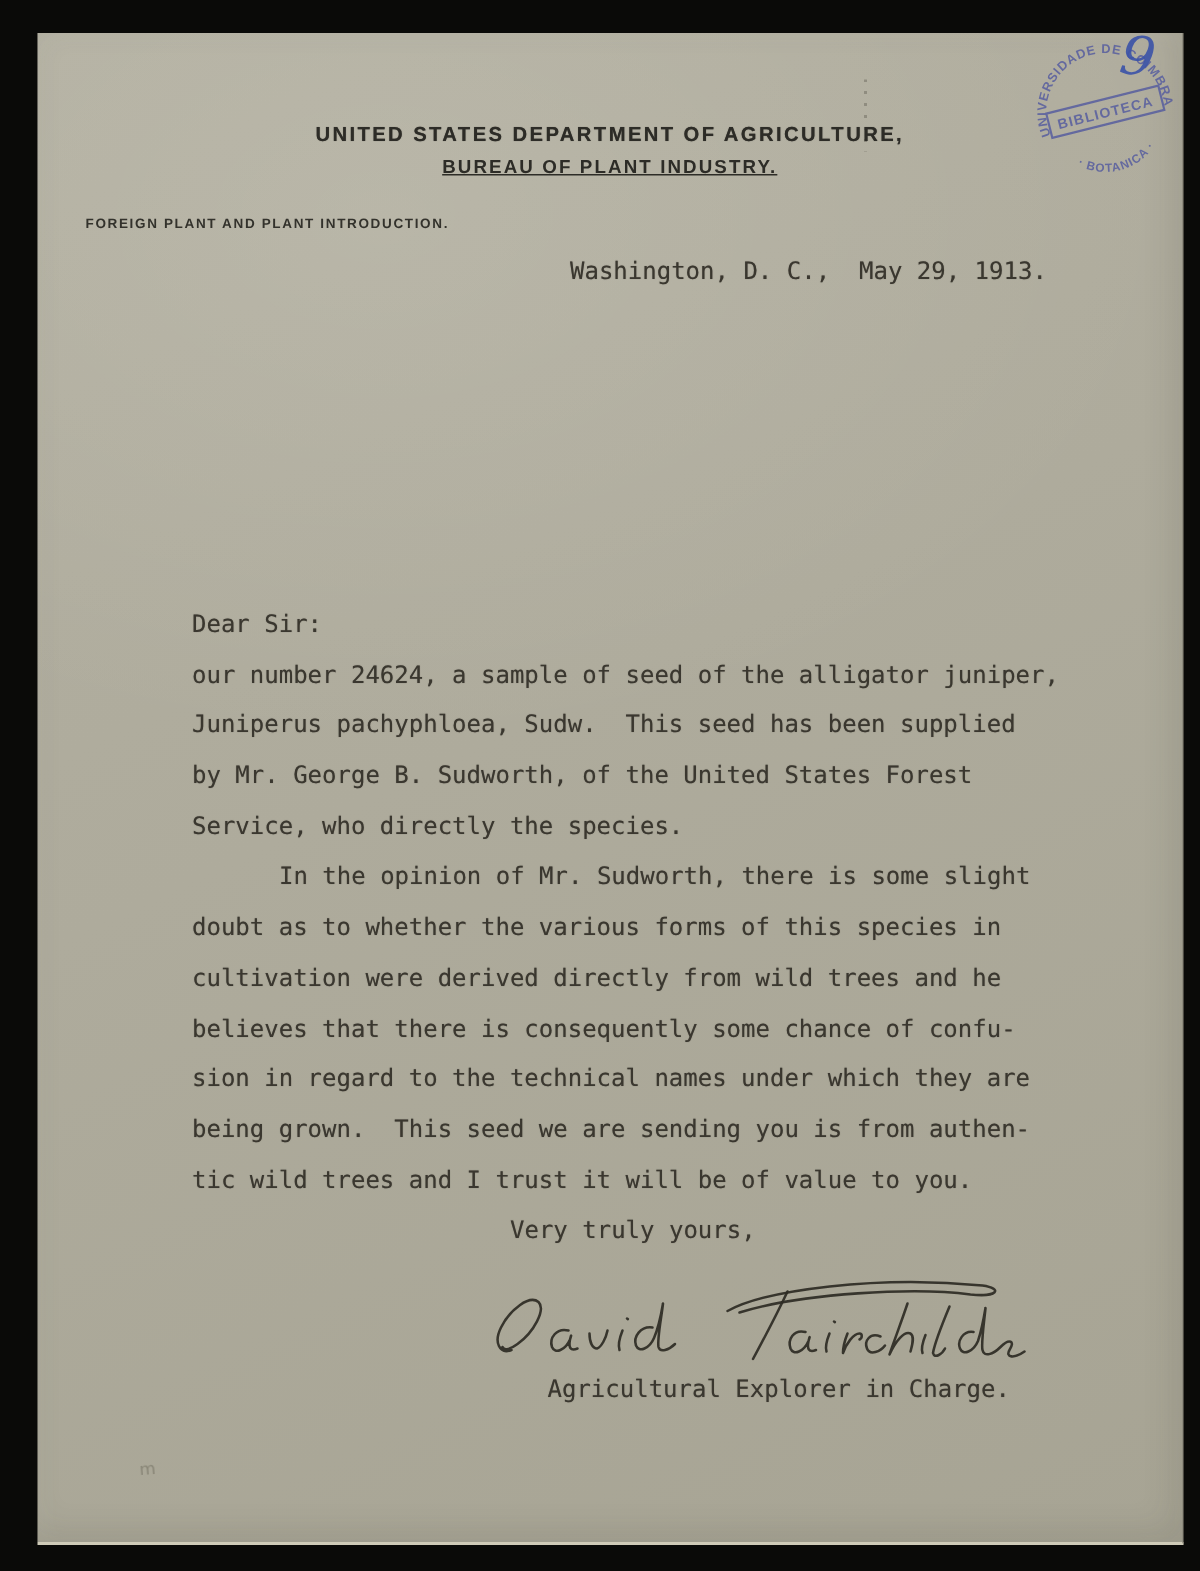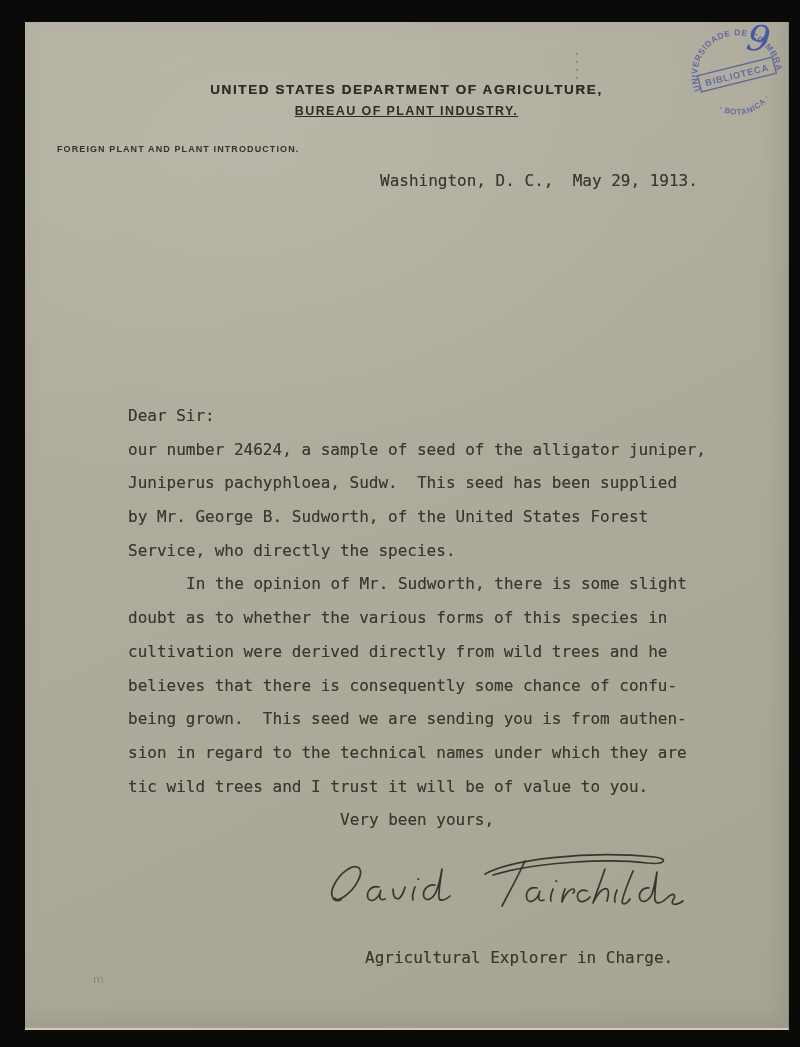--- a/index.html
+++ b/index.html
@@ -54,21 +54,20 @@
     text-shadow: 0 0 0.6px rgba(58,55,47,0.55);
   }
   .letter-body .line { height: 33.7px; white-space: pre; }
   .letter-body .line.indent { padding-left: 58px; }
   .letter-body .line.closing { padding-left: 212px; }
   .title-line {
     position: absolute; left: 340px; top: 894px;
     font-family: "DejaVu Sans Mono", monospace;
     font-size: 16px; color: #3a372f; white-space: pre;
     text-shadow: 0 0 0.6px rgba(58,55,47,0.55);
-    margin-top: 32px;
   }
 
   
   .signature {
     position: absolute; left: 300px; top: 826px;
     width: 372px; height: 72px;
   }
   .signature path {
     fill: none; stroke: #2e2b24; stroke-width: 1.7;
     stroke-linecap: round; stroke-linejoin: round;
@@ -145,24 +144,24 @@
     <div class="letter-body">
       <div class="line">Dear Sir:</div>
       <div class="line">our number 24624, a sample of seed of the alligator juniper,</div>
       <div class="line">Juniperus pachyphloea, Sudw.  This seed has been supplied</div>
       <div class="line">by Mr. George B. Sudworth, of the United States Forest</div>
       <div class="line">Service, who directly the species.</div>
       <div class="line indent">In the opinion of Mr. Sudworth, there is some slight</div>
       <div class="line">doubt as to whether the various forms of this species in</div>
       <div class="line">cultivation were derived directly from wild trees and he</div>
       <div class="line">believes that there is consequently some chance of confu-</div>
+      <div class="line">sion in regard to the technical names under which they are</div>
       <div class="line">being grown.  This seed we are sending you is from authen-</div>
-      <div class="line">sion in regard to the technical names under which they are</div>
       <div class="line">tic wild trees and I trust it will be of value to you.</div>
-      <div class="line closing">Very been yours,</div>
+      <div class="line closing">Very truly yours,</div>
     </div>
 
     <svg class="signature" viewBox="0 0 372 72" aria-label="David Fairchild">
 
       <path d="M16,52 C8,55 4,47 9,37 C15,25 28,15 34,20 C39,25 31,40 20,48 C16,51 11,53 10,50"></path>
 
       <path d="M54,39 C46,37 41,44 43,50 C45,55 52,52 55,45 C56,42 56,41 55,45 C54,50 55,53 60,51"></path>
 
       <path d="M68,41 C68,47 70,51 73,51 C76,50 79,44 80,39"></path>
 

